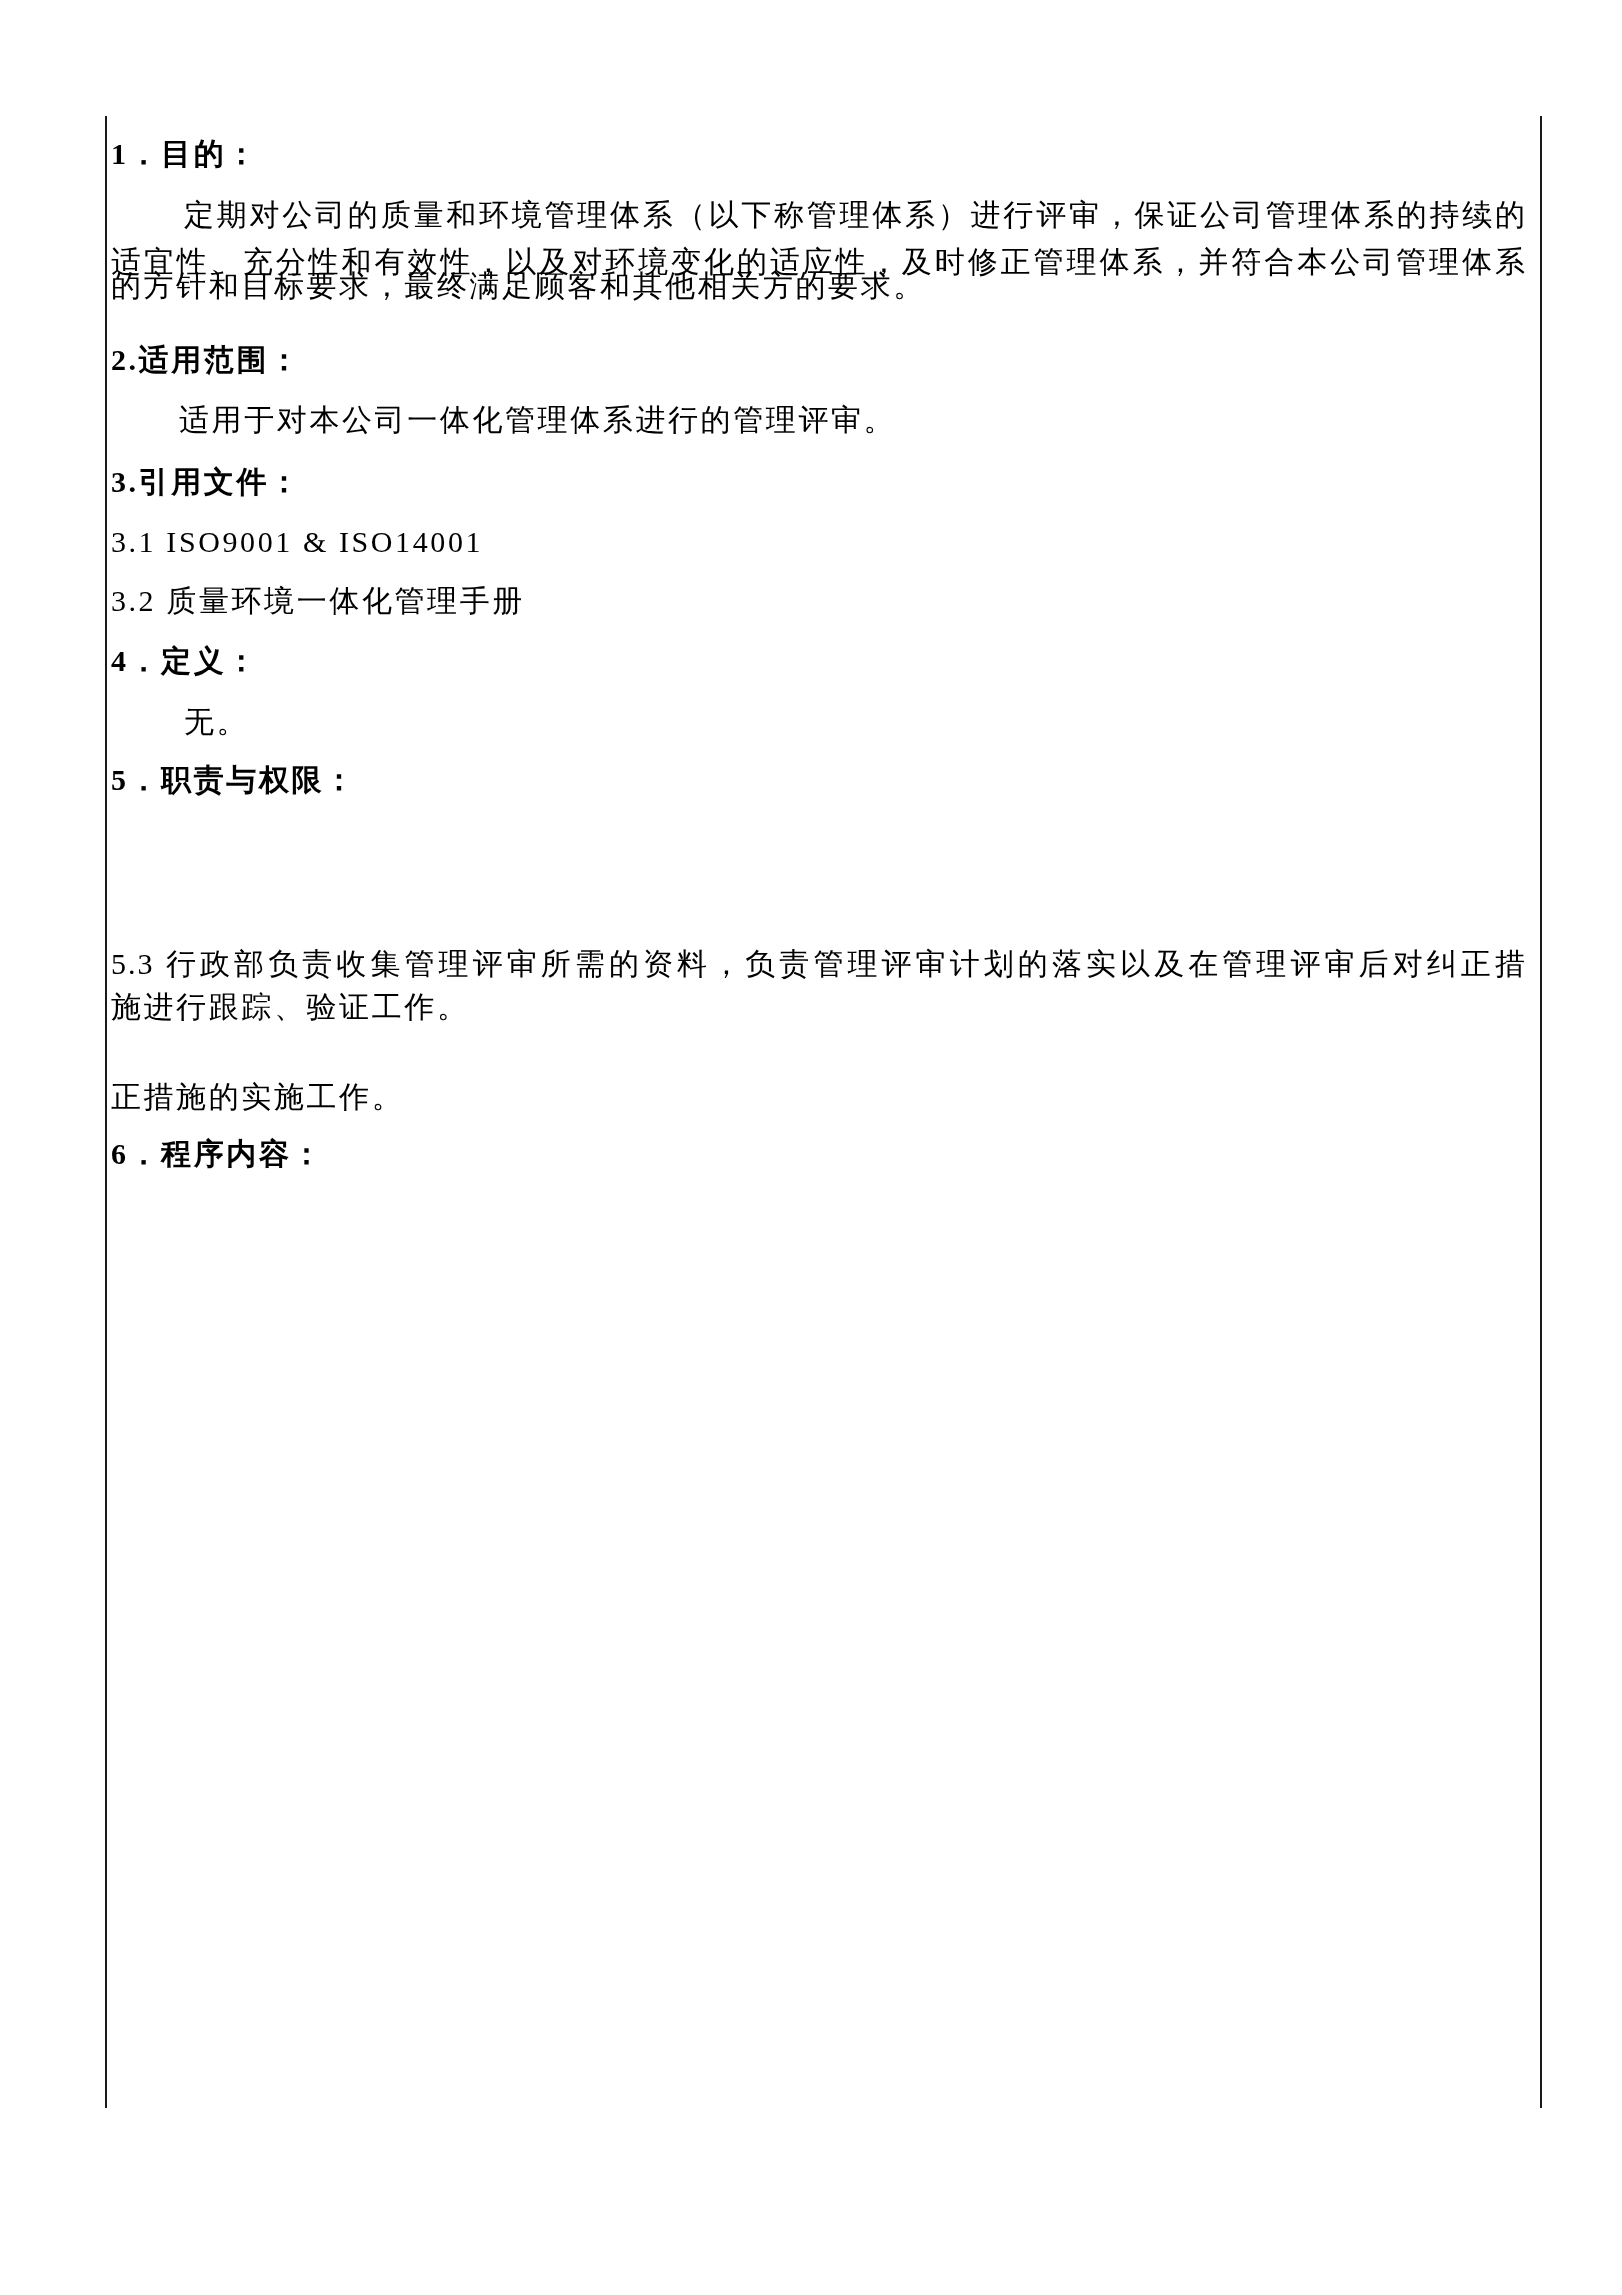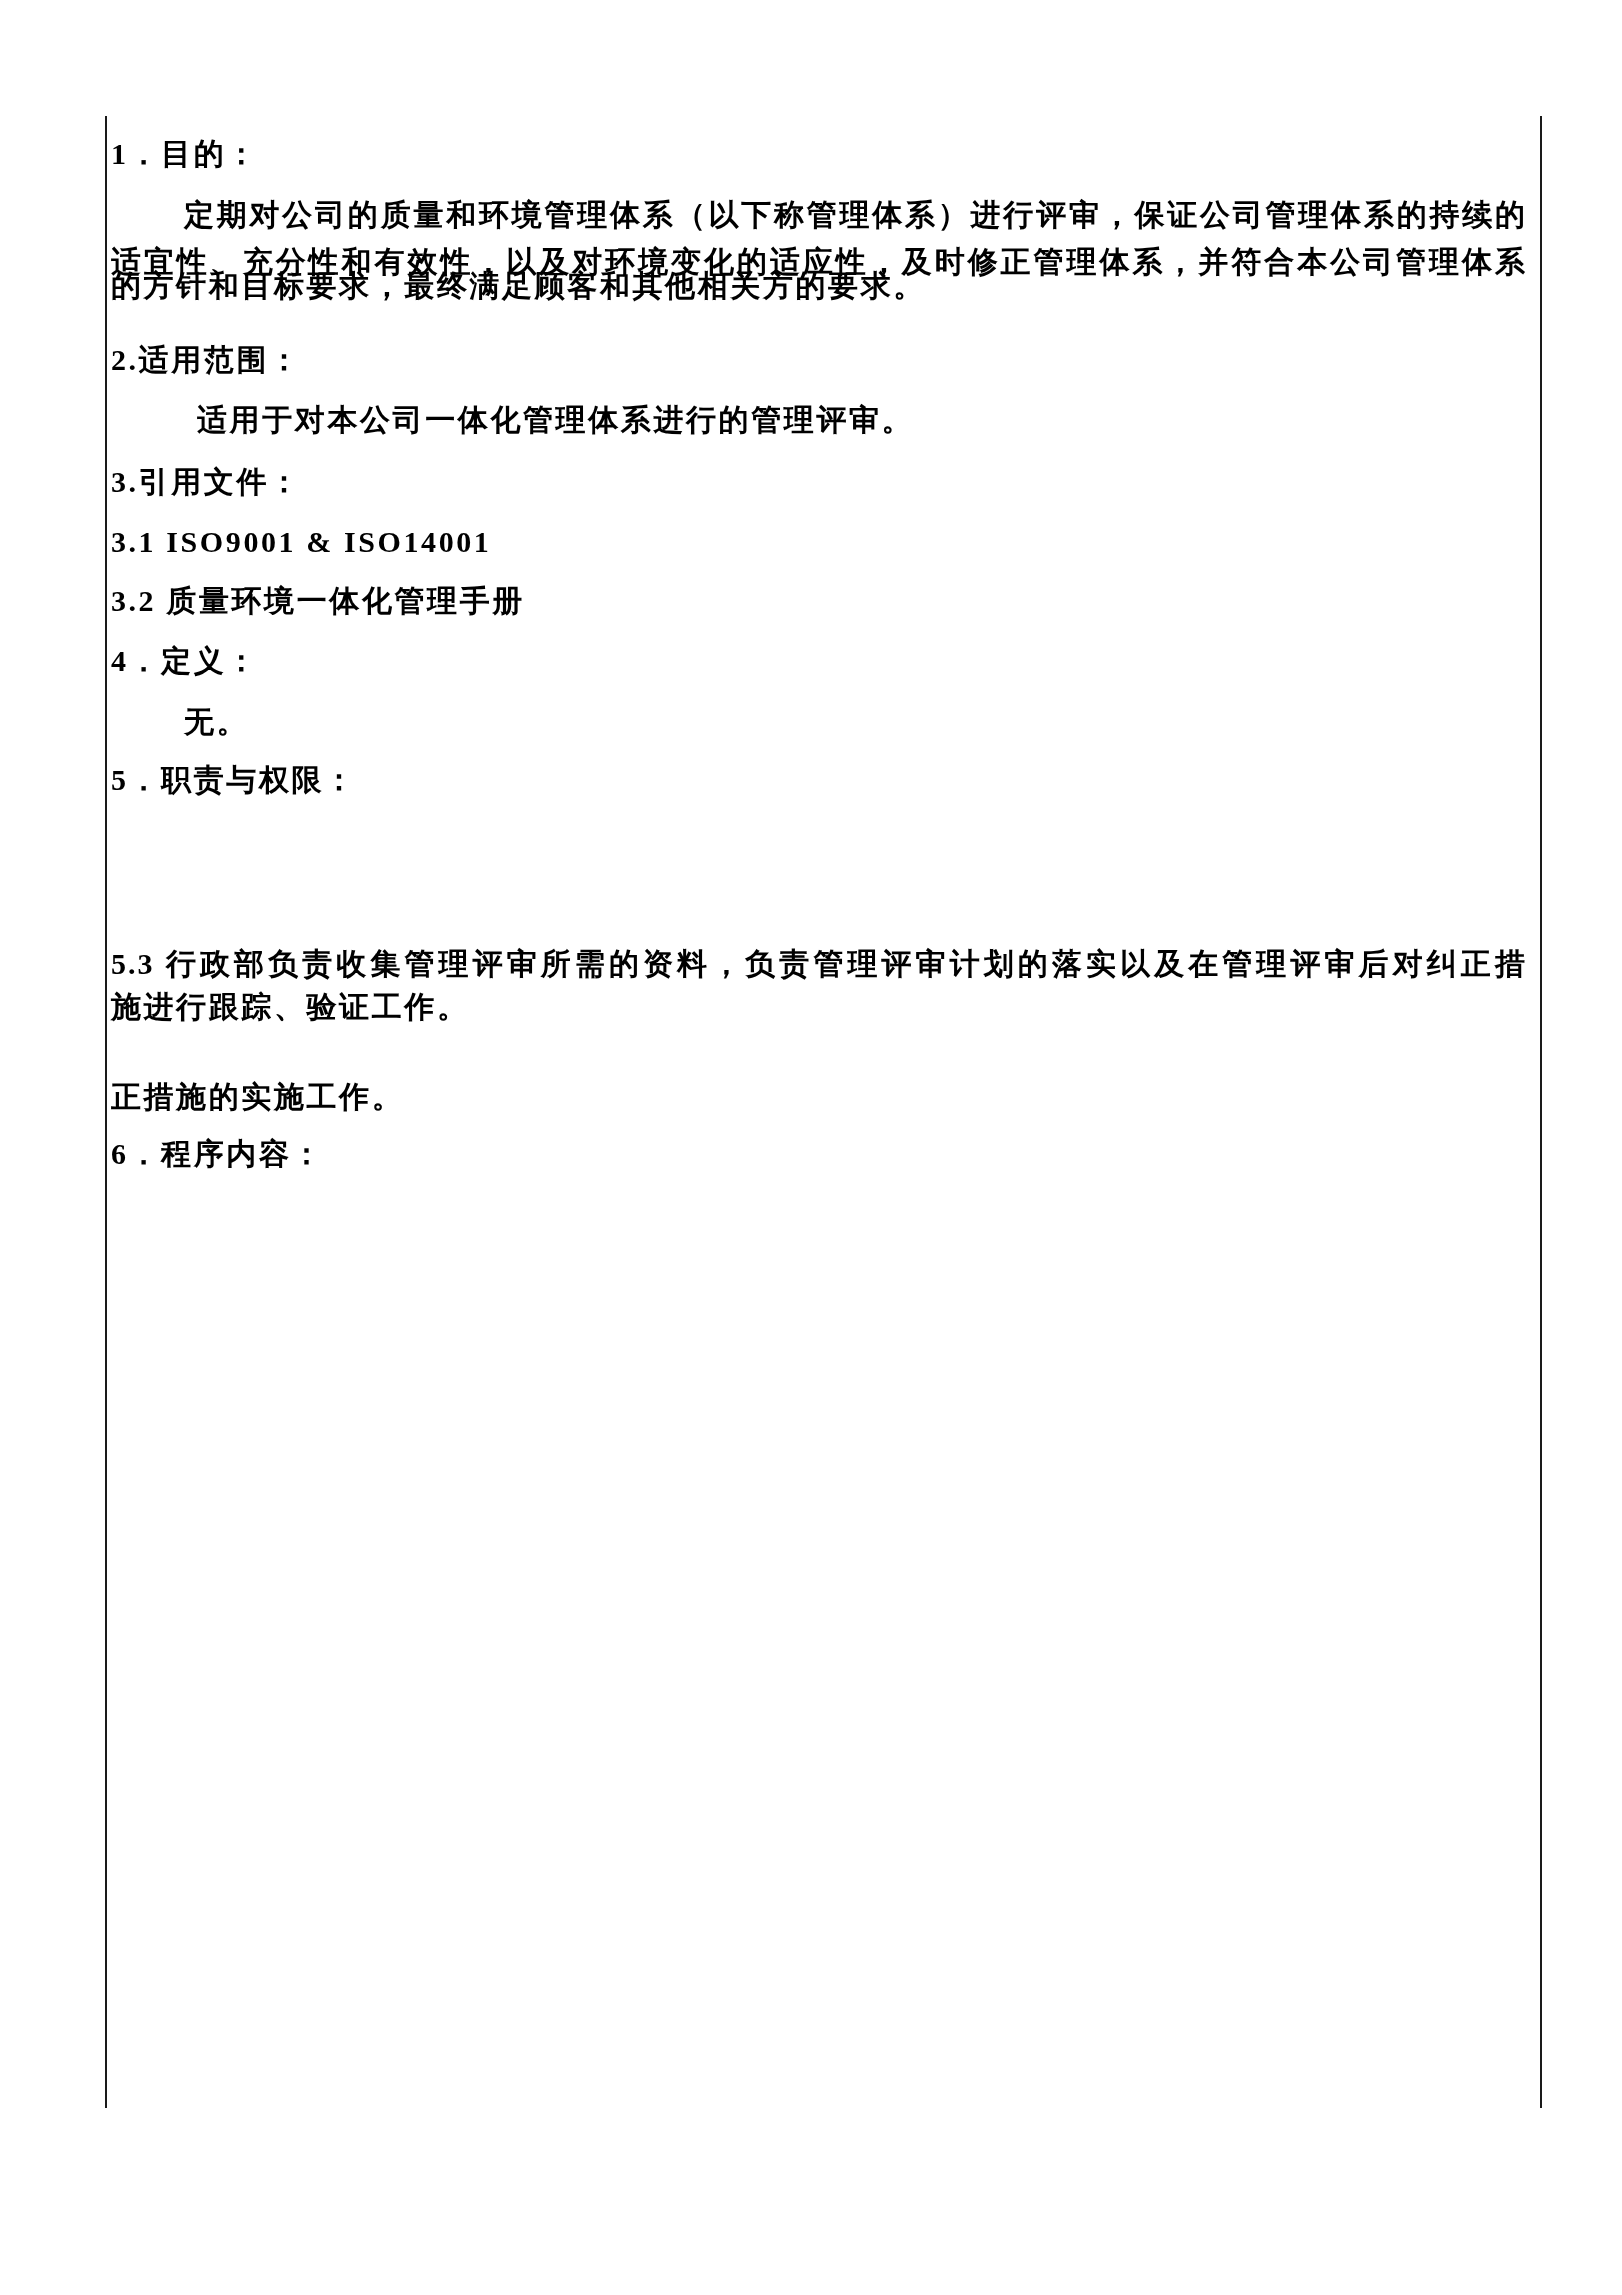--- a/index.html
+++ b/index.html
@@ -30,33 +30,32 @@
   .ln {
     position: absolute;
     left: 3.9px;
     width: 1416px;
     height: 44px;
     line-height: 44px;
     font-size: 30px;
     letter-spacing: 2.6px;
     white-space: nowrap;
     color: #000000;
-    font-weight: bold;
   }
   .heading {
     font-weight: bold;
   }
   .fill {
     white-space: normal;
     letter-spacing: 2px;
     text-align: justify;
     text-align-last: justify;
   }
   .indent2 { left: 77px; width: 1343px; }
-  .indent3 { left: 90px; width: 1330px; }
+  .indent3 { left: 72px; width: 1330px; }
 </style>
 </head>
 <body>
 
 <div class="page">
   <div class="content-box">
 
     <div class="ln heading" style="top:15.7px">1．目的：</div>
 
     <div class="ln fill indent2" style="top:77px">定期对公司的质量和环境管理体系（以下称管理体系）进行评审，保证公司管理体系的持续的</div>

